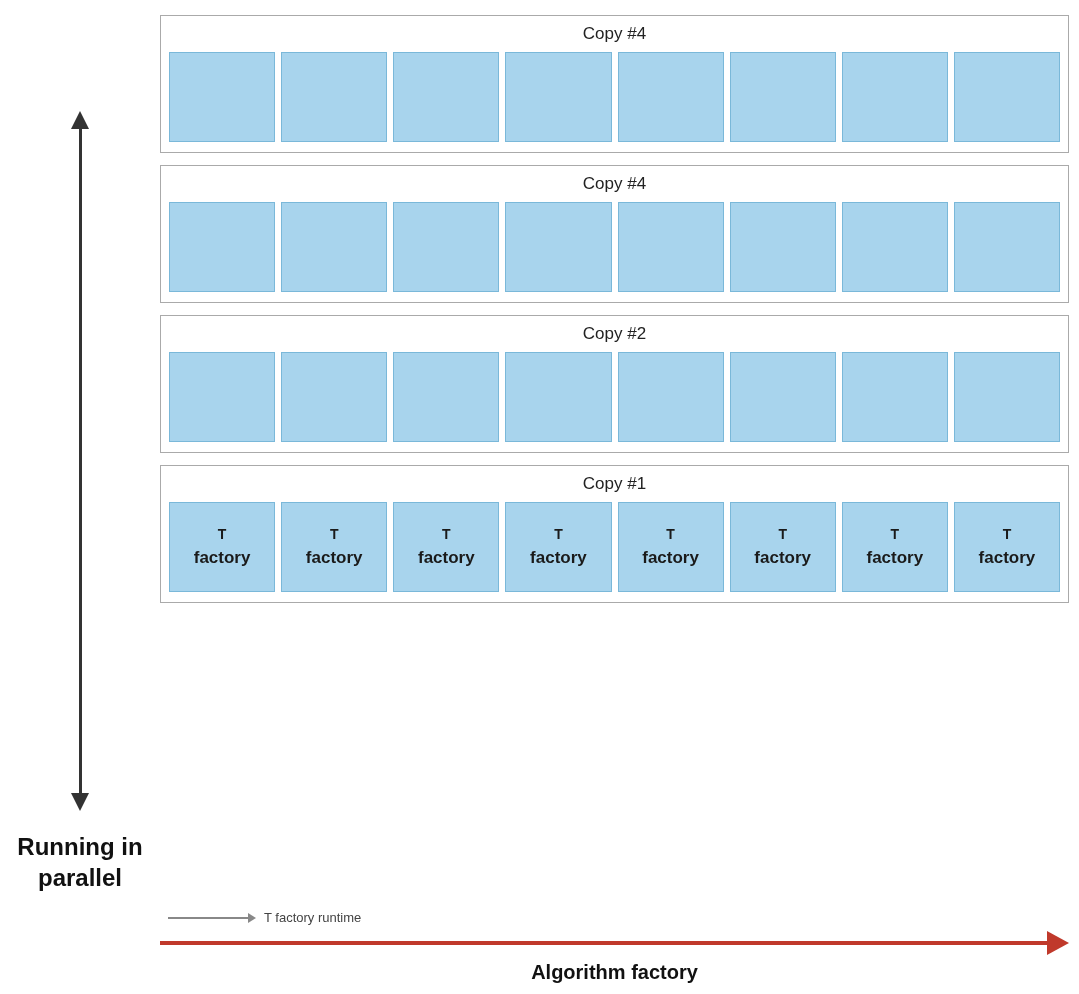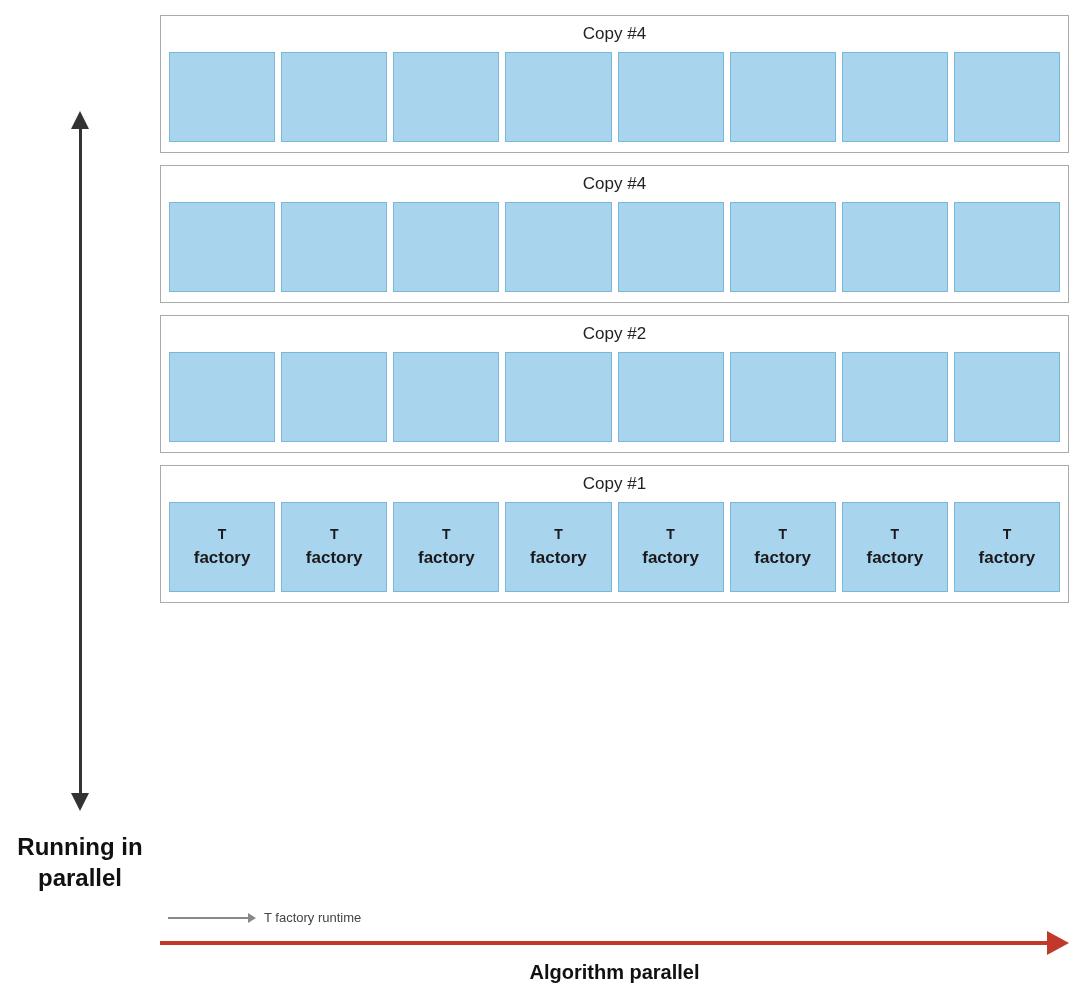--- a/index.html
+++ b/index.html
@@ -317,16 +317,16 @@
         <div class="small-arrow-right">
           <div class="small-arrow-line"></div>
           <div class="small-arrow-head"></div>
         </div>
         <span class="t-factory-label">T factory runtime</span>
       </div>
       <div class="algo-runtime-row">
         <div class="big-arrow-line"></div>
         <div class="big-arrow-head"></div>
       </div>
-      <div class="algo-runtime-label">Algorithm parallel</div>
+      <div class="algo-runtime-label">Algorithm factory</div>
     </div>
   </div>
 </div>
 
 </body></html>

